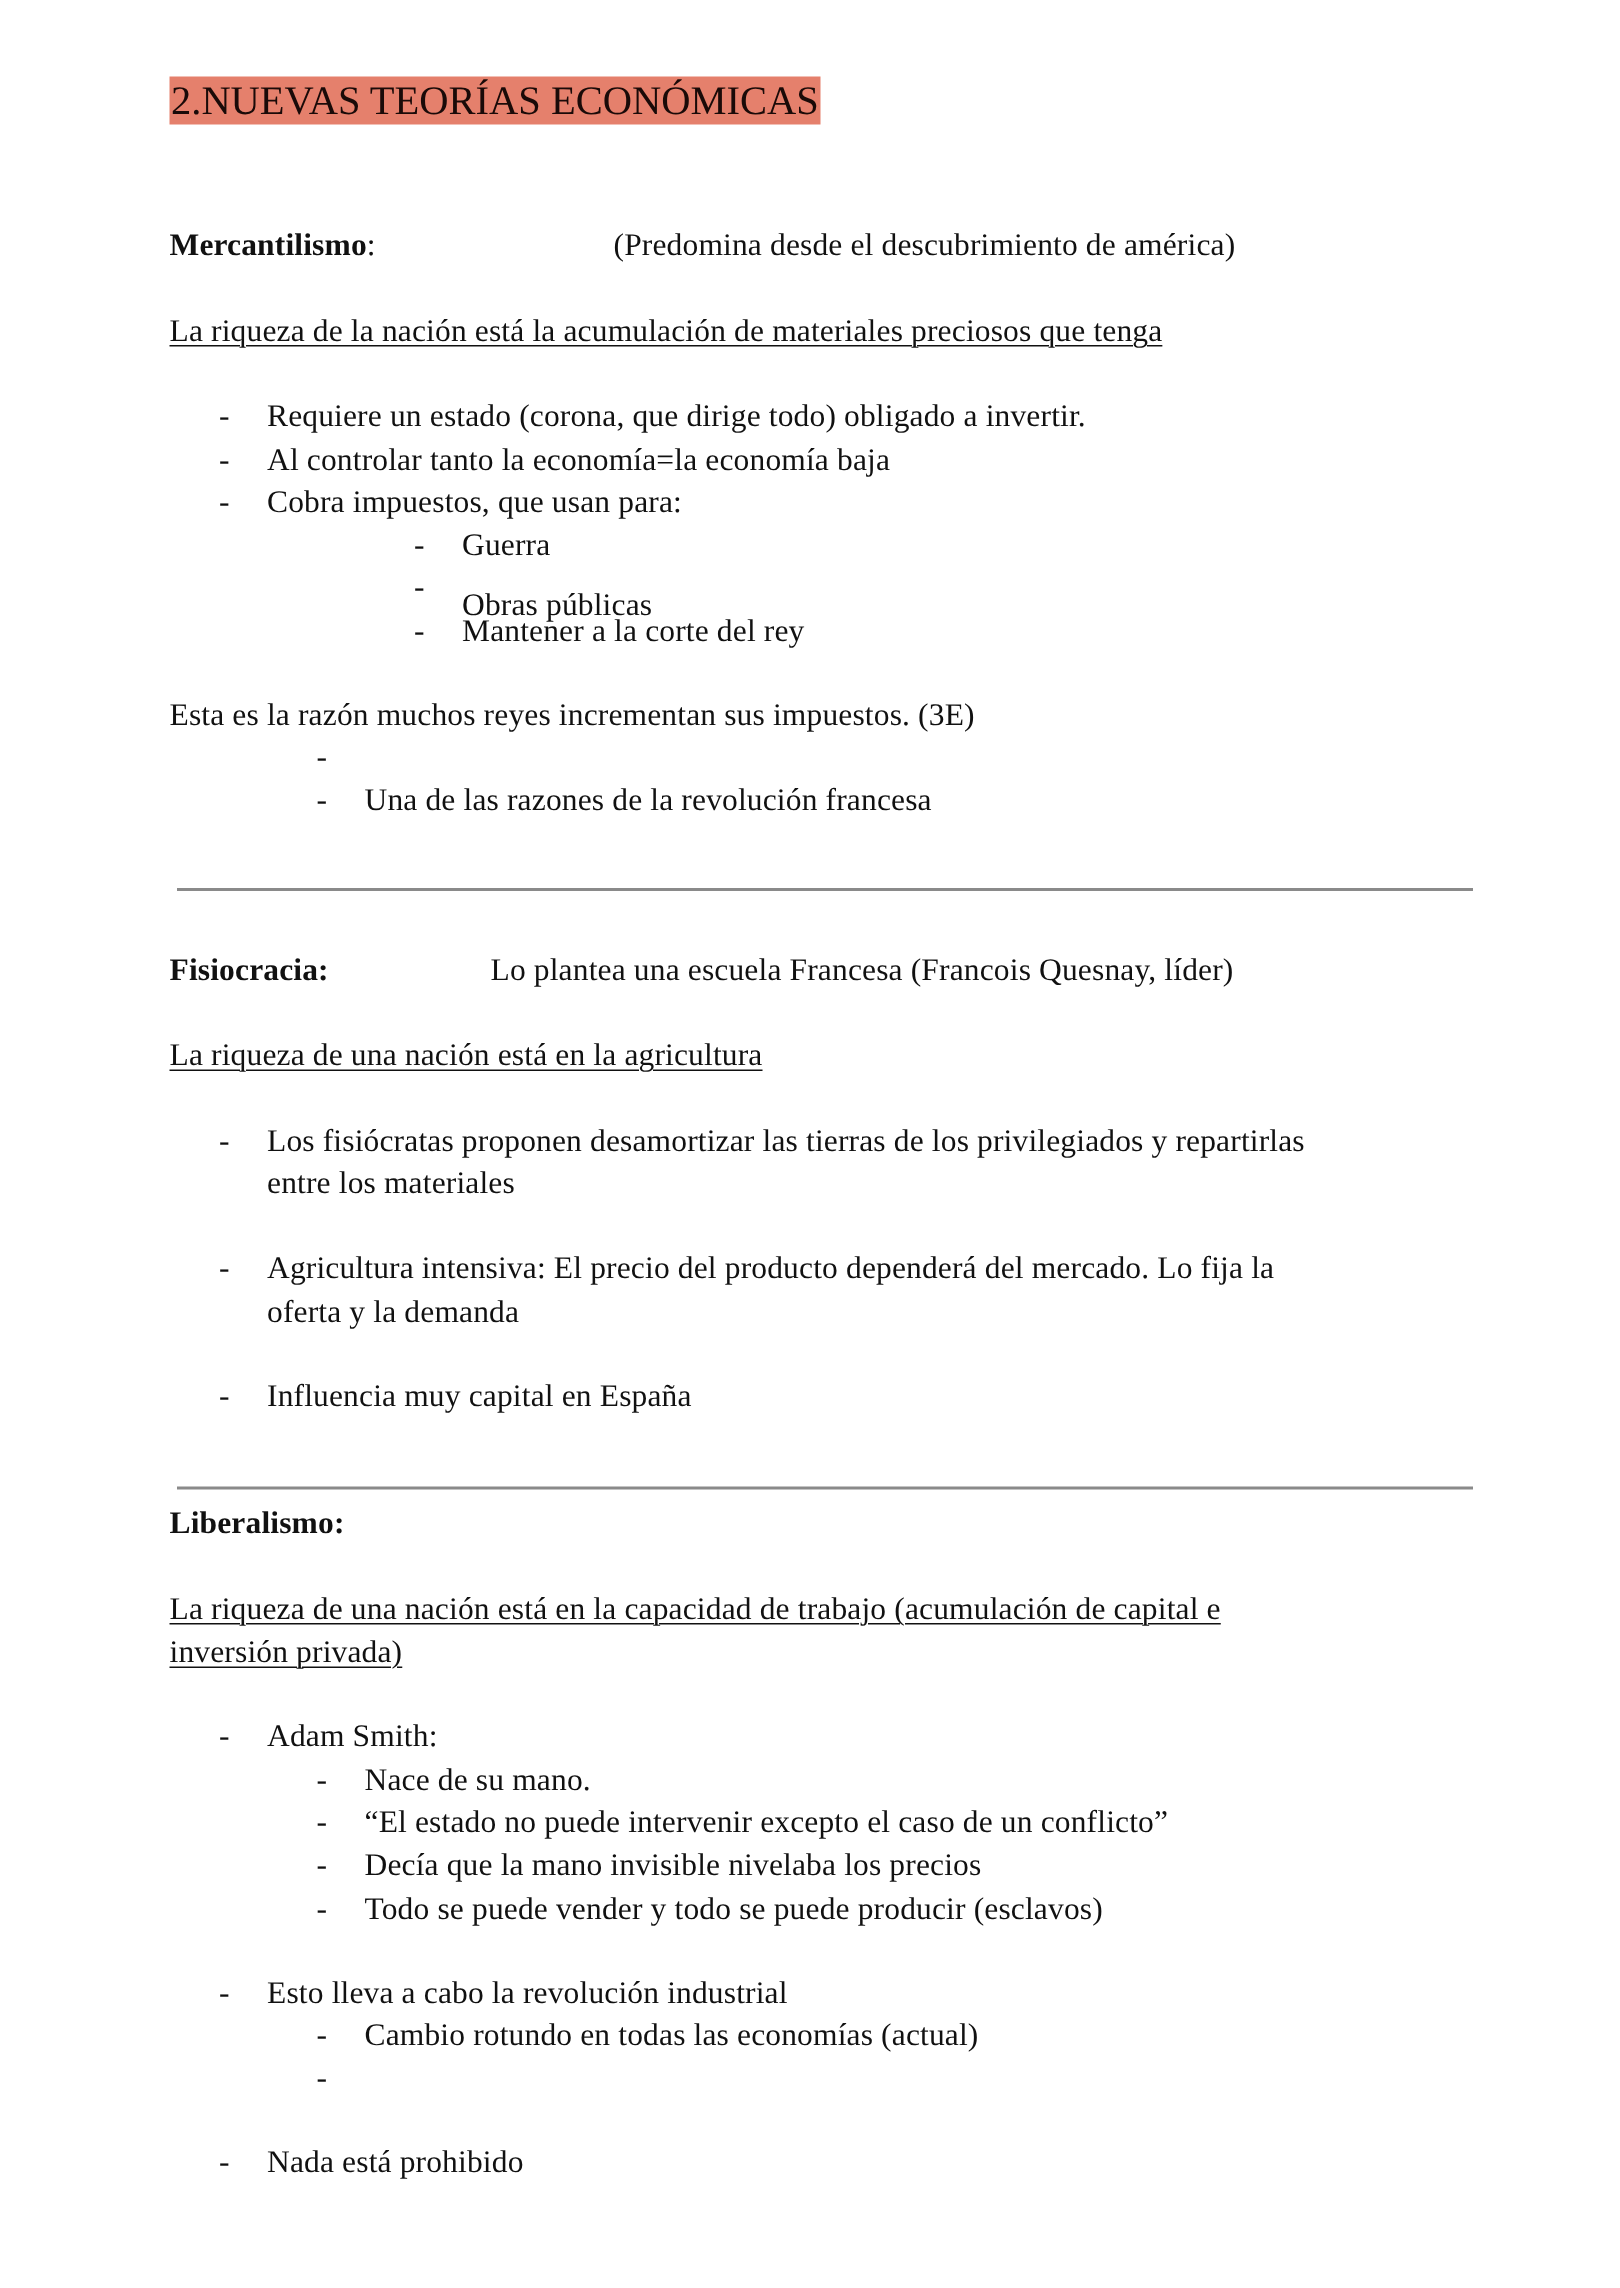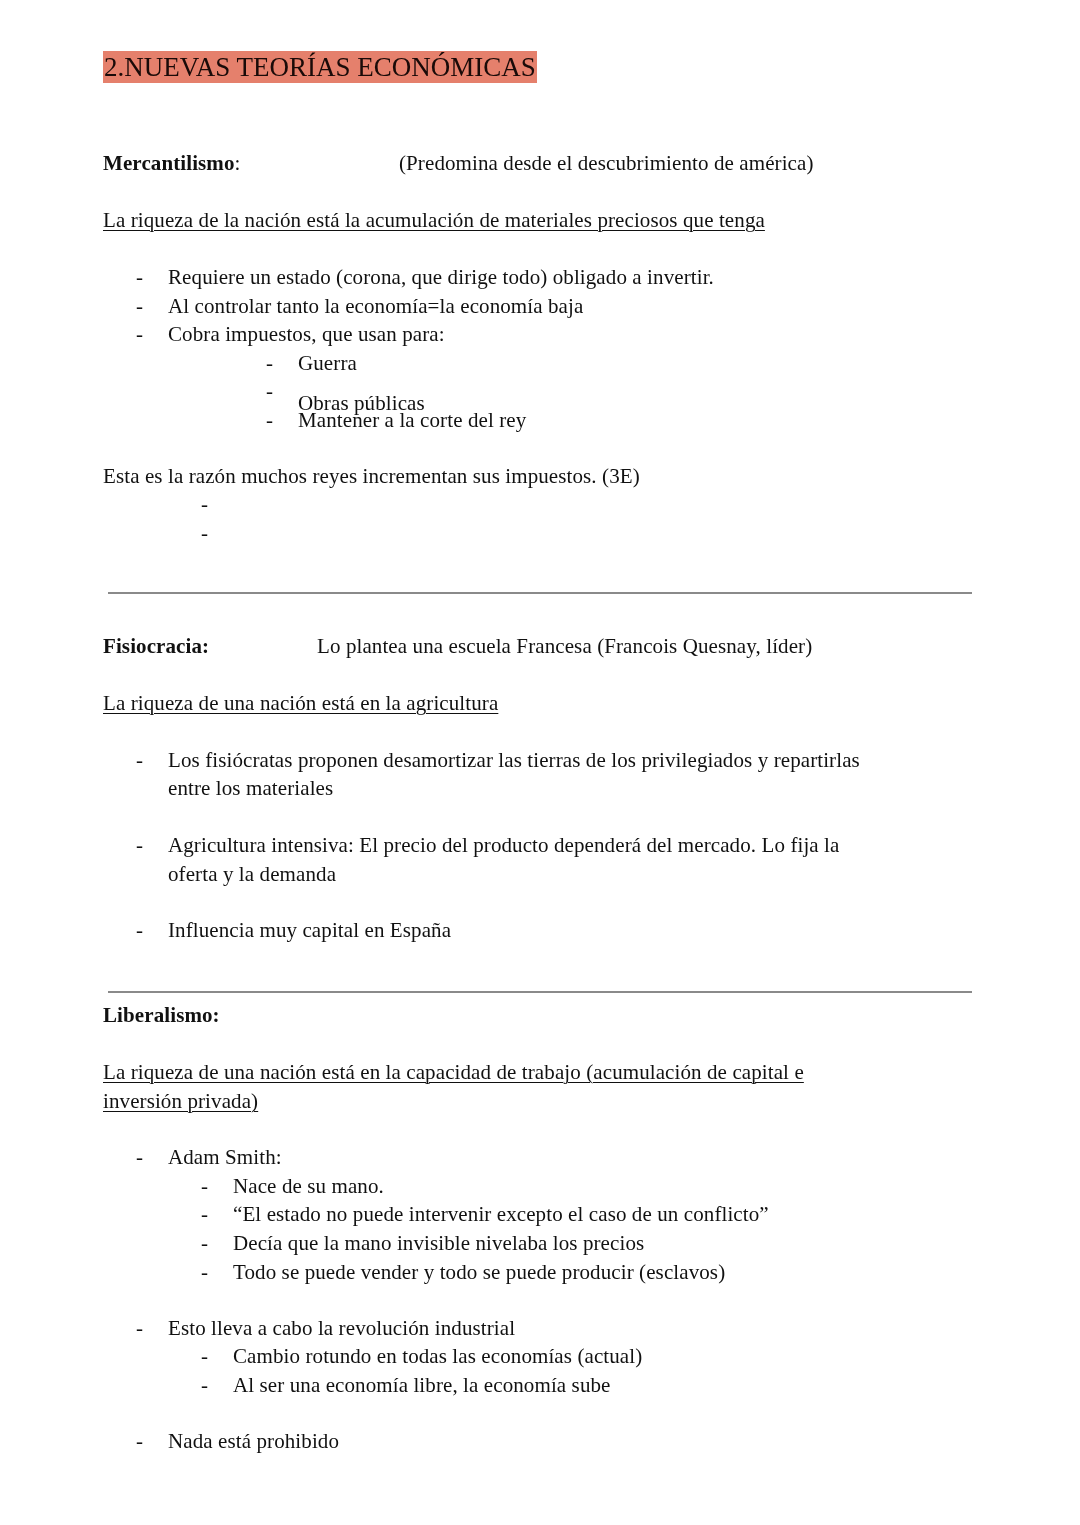--- a/index.html
+++ b/index.html
@@ -1,21 +1,21 @@
 <!DOCTYPE html>
 <html><head>
 <meta charset="utf-8">
 <style>
   html, body { margin: 0; padding: 0; background: #ffffff; }
   body {
     width: 1080px; height: 1525px; position: relative; overflow: hidden;
     font-family: "DejaVu Serif", "Liberation Serif", serif;
     color: #111111;
   }
-  .page { position: absolute; left: 0; top: 0; width: 956px; height: 1525px; }
+  .page { position: absolute; left: 10px; top: 0; width: 956px; height: 1525px; }
   .line {
     position: absolute; font-size: 21px; line-height: 28px; white-space: nowrap;
     font-family: "Liberation Serif", "DejaVu Serif", serif;
     letter-spacing: 0.1px;
   }
   .title {
     position: absolute; left: 103px; top: 51px; height: 32px; padding: 0 1px;
     background: #e5806c; font-size: 27px; line-height: 32px;
     font-family: "Liberation Serif", "DejaVu Serif", serif; color: #1a0a08;
     white-space: nowrap;
@@ -47,20 +47,21 @@
   <div class="dash" style="left:266px; top:349px;">-</div>
   <div class="line" style="left:298px; top:349px;">Guerra</div>
   <div class="dash" style="left:266px; top:377px;">-</div>
   <div class="line" style="left:298px; top:377px;margin-top:12px;">Obras públicas</div>
   <div class="dash" style="left:266px; top:406px;">-</div>
   <div class="line" style="left:298px; top:406px;">Mantener a la corte del rey</div>
 
   <div class="line" style="left:103px; top:462px;">Esta es la razón muchos reyes incrementan sus impuestos. (3E)</div>
   <div class="dash" style="left:201px; top:490px;">-</div>
   <div class="dash" style="left:201px; top:519px;">-</div>
+  <div class="line" style="left:233px; top:519px;">Una de las razones de la revolución francesa</div>
 
   <div class="rule" style="top:592px;"></div>
 
   <div class="line bold" style="left:103px; top:632px;">Fisiocracia:</div>
   <div class="line" style="left:317px; top:632px;">Lo plantea una escuela Francesa (Francois Quesnay, líder)</div>
   <div class="line u" style="left:103px; top:689px;">La riqueza de una nación está en la agricultura</div>
 
   <div class="dash" style="left:136px; top:746px;">-</div>
   <div class="line" style="left:168px; top:746px;">Los fisiócratas proponen desamortizar las tierras de los privilegiados y repartirlas</div>
   <div class="line" style="left:168px; top:774px;">entre los materiales</div>
@@ -87,18 +88,17 @@
   <div class="dash" style="left:201px; top:1229px;">-</div>
   <div class="line" style="left:233px; top:1229px;">Decía que la mano invisible nivelaba los precios</div>
   <div class="dash" style="left:201px; top:1258px;">-</div>
   <div class="line" style="left:233px; top:1258px;">Todo se puede vender y todo se puede producir (esclavos)</div>
 
   <div class="dash" style="left:136px; top:1314px;">-</div>
   <div class="line" style="left:168px; top:1314px;">Esto lleva a cabo la revolución industrial</div>
   <div class="dash" style="left:201px; top:1342px;">-</div>
   <div class="line" style="left:233px; top:1342px;">Cambio rotundo en todas las economías (actual)</div>
   <div class="dash" style="left:201px; top:1371px;">-</div>
-  <div class="line" style="left:233px; top:1371px;">Al ser una economía libre, la economía sube</div>
 
   <div class="dash" style="left:136px; top:1427px;">-</div>
   <div class="line" style="left:168px; top:1427px;">Nada está prohibido</div>
 
 </div>
 
 </body></html>

